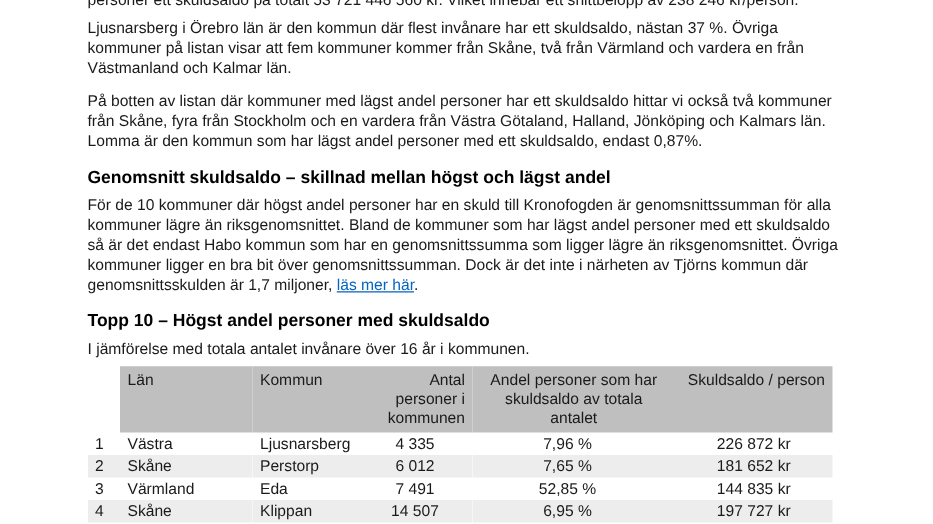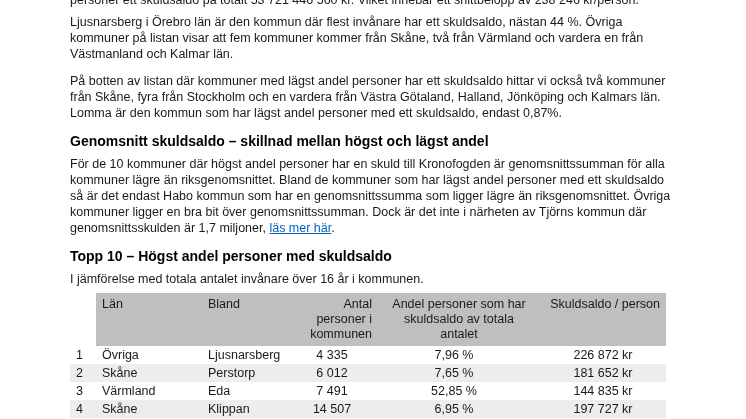--- a/index.html
+++ b/index.html
@@ -63,21 +63,21 @@
 </style>
 </head>
 <body>
 
 <div class="page">
 
   <div class="clip-top">
     <span class="inner">personer ett skuldsaldo på totalt 53 721 446 560 kr. Vilket innebär ett snittbelopp av 238 246 kr/person.</span>
   </div>
 
-  <p>Ljusnarsberg i Örebro län är den kommun där flest invånare har ett skuldsaldo, nästan 44 %. Övriga kommuner på listan visar att fem kommuner kommer från Skåne, två från Värmland och vardera en från Västmanland och Kalmar län.</p>
+  <p>Ljusnarsberg i Örebro län är den kommun där flest invånare har ett skuldsaldo, nästan 37 %. Övriga kommuner på listan visar att fem kommuner kommer från Skåne, två från Värmland och vardera en från Västmanland och Kalmar län.</p>
 
   <p>På botten av listan där kommuner med lägst andel personer har ett skuldsaldo hittar vi också två kommuner från Skåne, fyra från Stockholm och en vardera från Västra Götaland, Halland, Jönköping och Kalmars län. Lomma är den kommun som har lägst andel personer med ett skuldsaldo, endast 0,87%.</p>
 
   <h2>Genomsnitt skuldsaldo – skillnad mellan högst och lägst andel</h2>
 
   <p><span>För de 10 kommuner där högst andel personer har en skuld till Kronofogden är genomsnittssumman för alla kommuner lägre än riksgenomsnittet. Bland de kommuner som har lägst andel personer med ett skuldsaldo så är det endast Habo kommun som har en genomsnittssumma som ligger lägre än riksgenomsnittet. Övriga kommuner ligger en bra bit över genomsnittssumman. Dock är det inte i närheten av Tjörns kommun där genomsnittsskulden är 1,7 miljoner, </span><a href="#">läs mer här</a><span>.</span></p>
 
   <h2>Topp 10 – Högst andel personer med skuldsaldo</h2>
 
   <p class="pre-table">I jämförelse med totala antalet invånare över 16 år i kommunen.</p>
@@ -88,30 +88,30 @@
       <col style="width:106px">
       <col style="width:94px">
       <col style="width:82px">
       <col style="width:162px">
       <col style="width:126px">
     </colgroup>
     <thead>
       <tr>
         <th class="empty-th"></th>
         <th class="col-lan">Län</th>
-        <th class="col-kommun">Bland</th>
+        <th class="col-kommun">Kommun</th>
         <th class="col-antal">Antal personer i kommunen</th>
         <th class="col-andel">Andel personer som har skuldsaldo av totala antalet</th>
         <th class="col-saldo">Skuldsaldo / person</th>
       </tr>
     </thead>
     <tbody>
         <tr>
           <td class="cell-0">1</td>
-          <td class="cell-1">Övriga</td>
+          <td class="cell-1">Västra</td>
           <td class="cell-2">Ljusnarsberg</td>
           <td class="cell-3">4 335</td>
           <td class="cell-4">7,96 %</td>
           <td class="cell-5">226 872 kr</td>
         </tr>
         <tr>
           <td class="cell-0">2</td>
           <td class="cell-1">Skåne</td>
           <td class="cell-2">Perstorp</td>
           <td class="cell-3">6 012</td>

